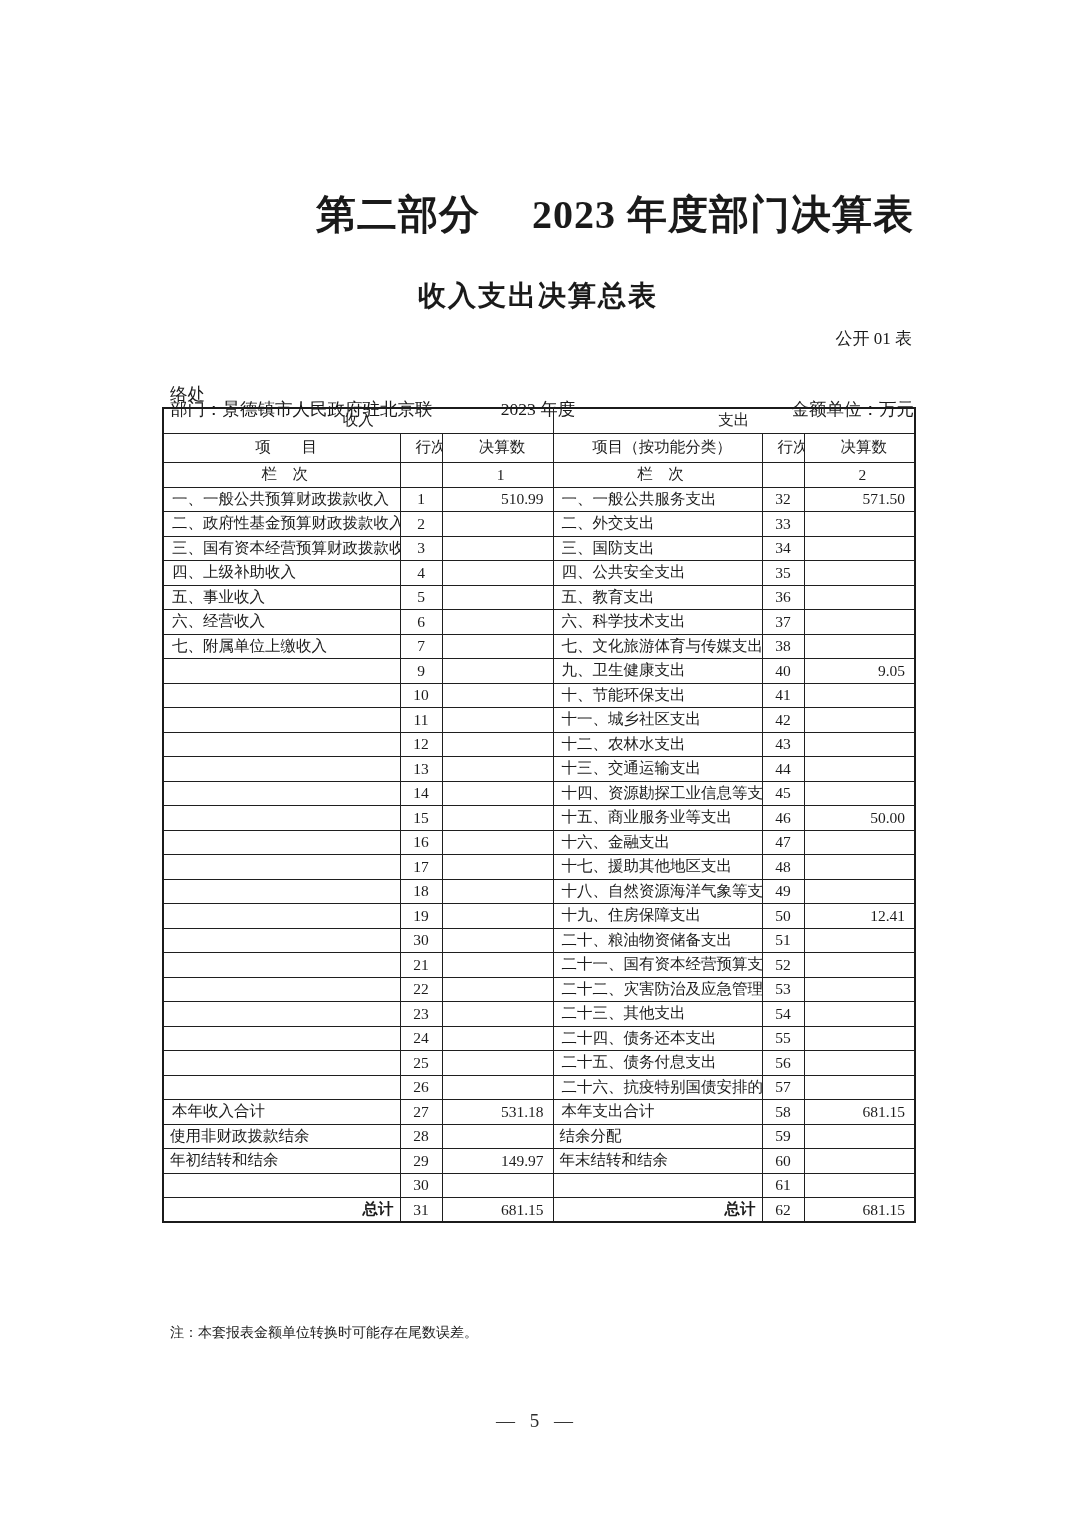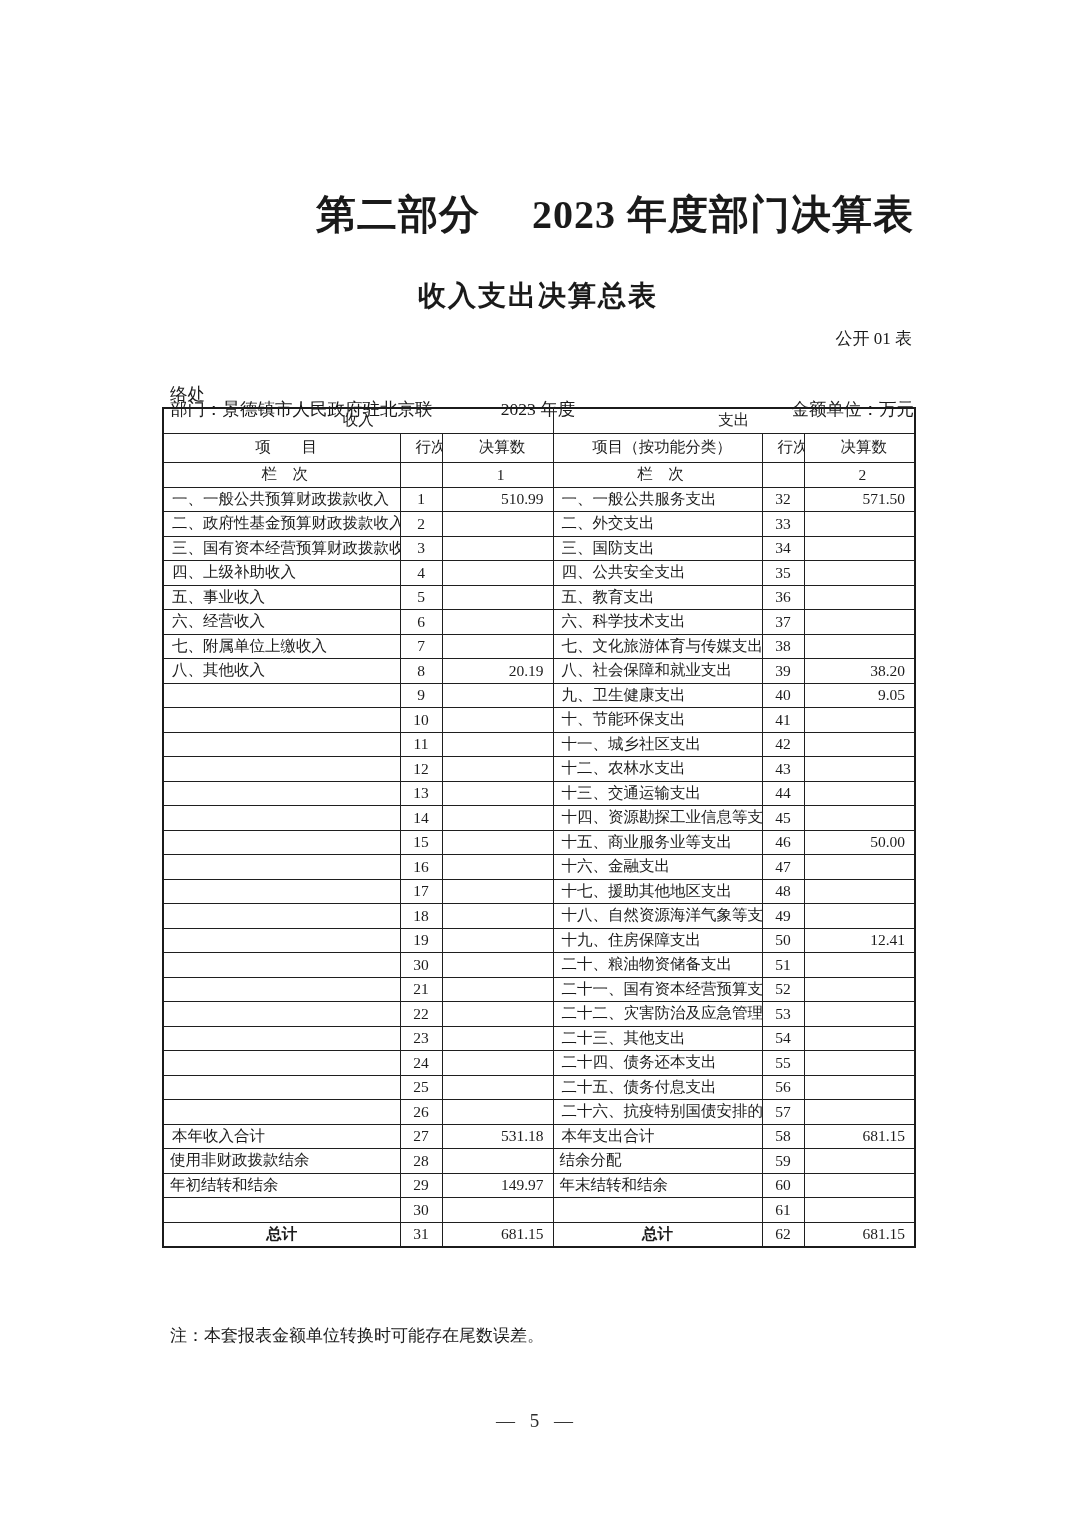--- a/index.html
+++ b/index.html
@@ -87,29 +87,29 @@
   }
   .fin-table thead tr.section-row th { height: 25px; margin-left: 22px; }
   .fin-table thead tr.colhead-row th { height: 29px; padding-left: 15px; }
   .fin-table thead tr.index-row  th { height: 25px; padding-left: 12px; }
   .fin-table tbody td { height: 24.5px; }
   .fin-table td.item   { text-align: left; padding-left: 8px; }
   .fin-table td.item.indent { padding-left: 6px; }
   .fin-table td.rownum { text-align: center; }
   .fin-table td.amount { text-align: right; padding-right: 9px; }
   .fin-table tr.total-row td.item {
-    text-align: center;
+    text-align: right;
     font-weight: 700;
     padding-left: 6px;
   }
   .note {
     position: absolute;
     top: 1324px;
     left: 8px;
-    font-size: 17px;
+    font-size: 14px;
   }
   .page-number {
     position: absolute;
     top: 1410px;
     left: 0;
     width: 100%;
     text-align: center;
     font-size: 19px;
     letter-spacing: 5px;
     color: #2c2c2c;
@@ -215,28 +215,20 @@
           </tr>
           <tr>
             <td class="item">七、附属单位上缴收入</td>
             <td class="rownum">7</td>
             <td class="amount"></td>
             <td class="item">七、文化旅游体育与传媒支出</td>
             <td class="rownum">38</td>
             <td class="amount"></td>
           </tr>
           <tr>
-            <td class="item">八、其他收入</td>
-            <td class="rownum">8</td>
-            <td class="amount">20.19</td>
-            <td class="item">八、社会保障和就业支出</td>
-            <td class="rownum">39</td>
-            <td class="amount">38.20</td>
-          </tr>
-          <tr>
             <td class="item"></td>
             <td class="rownum">9</td>
             <td class="amount"></td>
             <td class="item">九、卫生健康支出</td>
             <td class="rownum">40</td>
             <td class="amount">9.05</td>
           </tr>
           <tr>
             <td class="item"></td>
             <td class="rownum">10</td>

